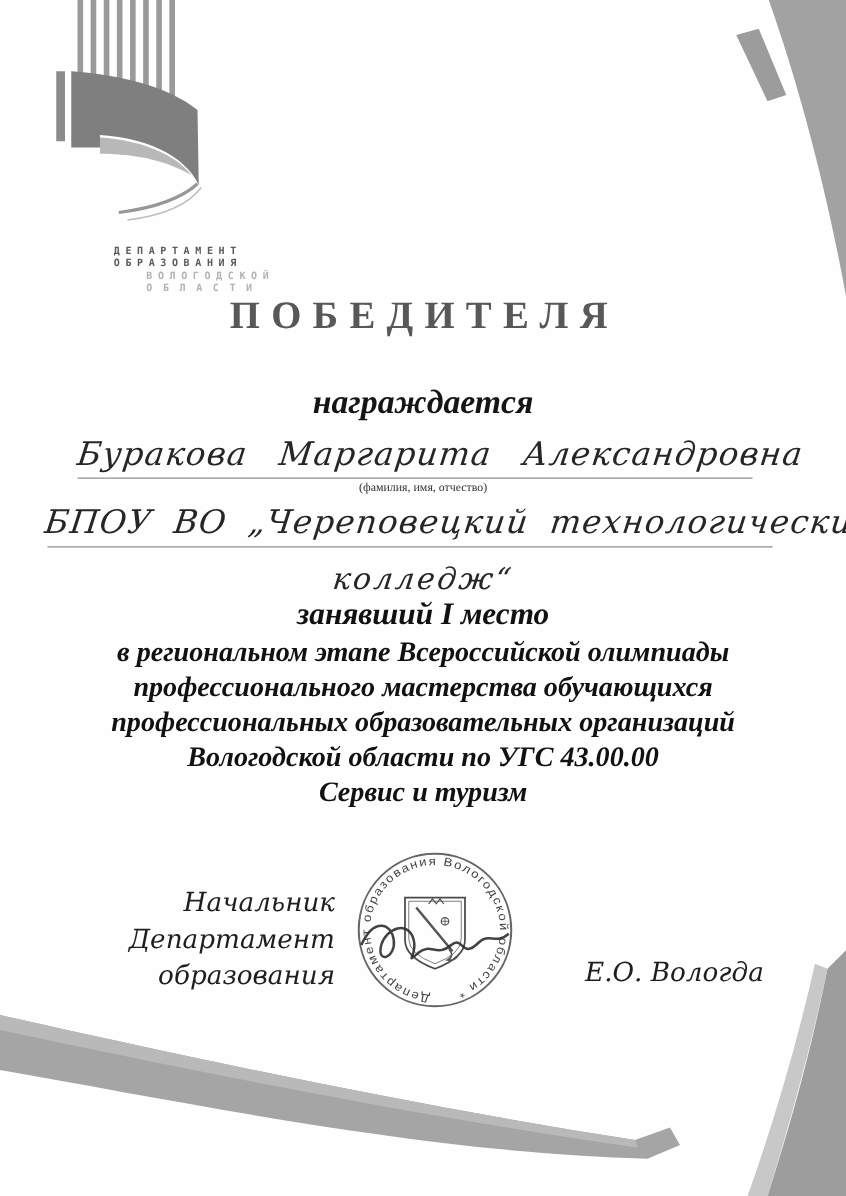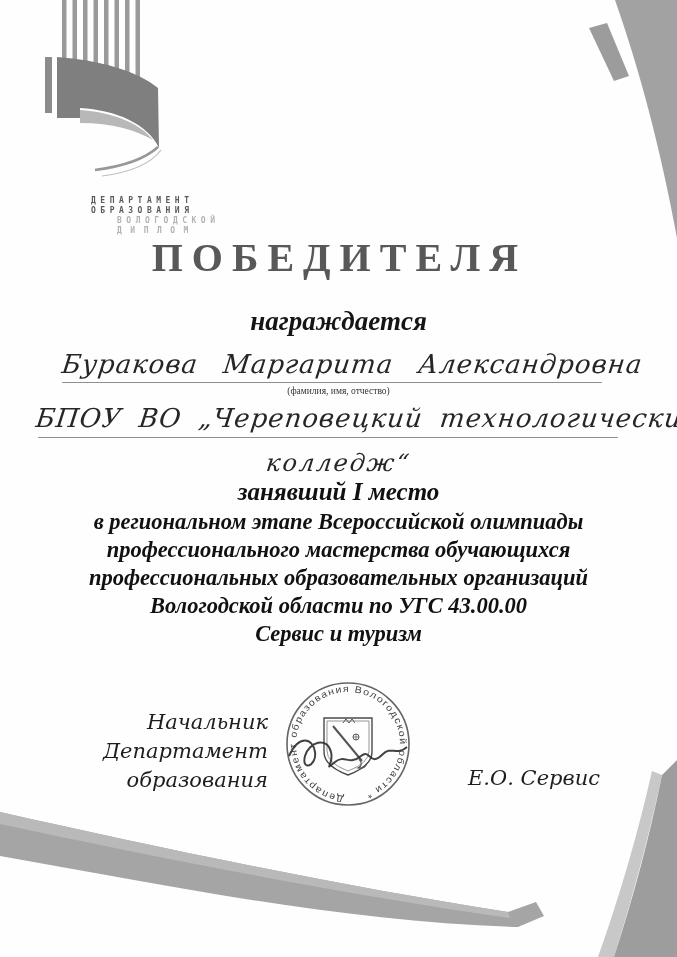--- a/index.html
+++ b/index.html
@@ -13,21 +13,21 @@
   
   .org-block{left:47px;top:196px;font-family:"DejaVu Sans Mono",monospace;
     font-weight:bold;font-size:8px;line-height:10px;color:#5a5a5a;white-space:nowrap;}
   .org-block .l{letter-spacing:4.5px;margin-left:44px;}
   .org-block .l.light{color:#b3b3b3;padding-left:26px;}
   .org-block .l.wide{letter-spacing:8.5px;}
 
   
   .title-main{top:146px;font-size:56px;font-weight:bold;color:#787878;
     letter-spacing:20px;padding-left:20px;}
-  .title-sub{top:234px;font-size:40px;font-weight:bold;color:#585858;
+  .title-sub{top:234px;font-size:31px;font-weight:bold;color:#585858;
     letter-spacing:9px;padding-left:2px;}
 
   .awarded{top:306px;font-size:27px;font-weight:bold;font-style:italic;color:#151515;}
 
   .hand{font-family:"DejaVu Serif",serif;font-style:italic;color:#262626;
     transform:skewX(-7deg);letter-spacing:1px;white-space:nowrap;}
   .hand-1{left:62px;top:349px;font-size:26px;word-spacing:16px;}
   .hand-2{left:36px;top:403px;font-size:26px;word-spacing:8px;}
   .hand-3{top:449px;font-size:24px;letter-spacing:2px;}
   .rule{height:1px;background:#8f8f8f;}
@@ -67,21 +67,21 @@
     <path d="M 17,57 C 58,60 96,70 118,88 L 119,148 C 108,124 76,110 40,108 L 40,118 L 17,118 Z" fill="#7f7f7f"></path>
     <path d="M 40,110 L 40,123 C 72,123 96,130 113,140 C 100,123 72,112 40,110 Z" fill="#b8b8b8"></path>
     <path d="M 55,170 C 86,166 106,158 118,147" stroke="#979797" stroke-width="2.5" fill="none"></path>
     <path d="M 62,176 C 94,172 112,162 121,150" stroke="#bdbdbd" stroke-width="1.2" fill="none"></path>
   </svg>
 
   <div class="abs org-block">
     <div class="l">ДЕПАРТАМЕНТ</div>
     <div class="l">ОБРАЗОВАНИЯ</div>
     <div class="l light">ВОЛОГОДСКОЙ</div>
-    <div class="l light wide">ДИПЛОМ</div>
+    <div class="l light wide">ОБЛАСТИ</div>
   </div>
 
   <svg class="abs" style="right:0;top:0;" width="90" height="240" viewBox="0 0 90 240">
     <path d="M 28,0 L 90,0 L 90,238 C 74,150 52,68 28,0 Z" fill="#a2a2a2"></path>
     <path d="M 2,28 L 20,23 L 42,76 L 27,81 Z" fill="#9c9c9c"></path>
   </svg>
 
   <div class="abs centered title-sub">ПОБЕДИТЕЛЯ</div>
 
   <div class="abs centered awarded">награждается</div>
@@ -124,21 +124,21 @@
 
     <path d="M 50,46 L 79,81" stroke="#555" stroke-width="2" fill="none"></path>
     <path d="M 60,43 l 3,-4 l 3,4 l 3,-4 l 3,4" stroke="#555" stroke-width="1" fill="none"></path>
     <circle cx="73" cy="57" r="3" fill="none" stroke="#555" stroke-width="1"></circle>
     <path d="M 70,57 h 6 M 73,54 v 6" stroke="#555" stroke-width="0.7"></path>
     <path d="M 76,79 q 5,6 -1,9 q 7,1 9,-5" stroke="#555" stroke-width="1.2" fill="none"></path>
 
     <path d="M 6,76 C 16,54 30,58 32,72 C 34,86 18,92 22,76 C 26,62 44,56 48,72 C 51,84 40,92 52,82 C 62,74 66,86 78,76 C 88,68 86,88 100,74 C 108,66 114,76 124,67" stroke="#2e2e2e" stroke-width="2" fill="none" opacity="0.9"></path>
   </svg>
 
-  <div class="abs signer">Е.О. Сервис</div>
+  <div class="abs signer">Е.О. Вологда</div>
 
 
   <svg class="abs" style="left:0;top:800px;" width="560" height="157" viewBox="0 0 560 157">
     <path d="M 0,12 C 160,48 340,86 508,112 L 536,102 L 544,116 L 518,127 C 338,122 150,82 0,56 Z" fill="#a5a5a5"></path>
     <path d="M 0,12 C 160,48 340,86 508,112 L 510,118 C 340,94 150,56 0,24 Z" fill="#b9b9b9"></path>
   </svg>
 
   <svg class="abs" style="right:0;bottom:0;" width="85" height="200" viewBox="0 0 85 200">
     <path d="M 6,200 L 22,200 C 42,135 58,75 70,18 L 60,14 C 46,76 28,138 6,200 Z" fill="#c8c8c8"></path>
     <path d="M 22,200 L 85,200 L 85,3 L 70,18 C 58,78 42,138 22,200 Z" fill="#9d9d9d"></path>

